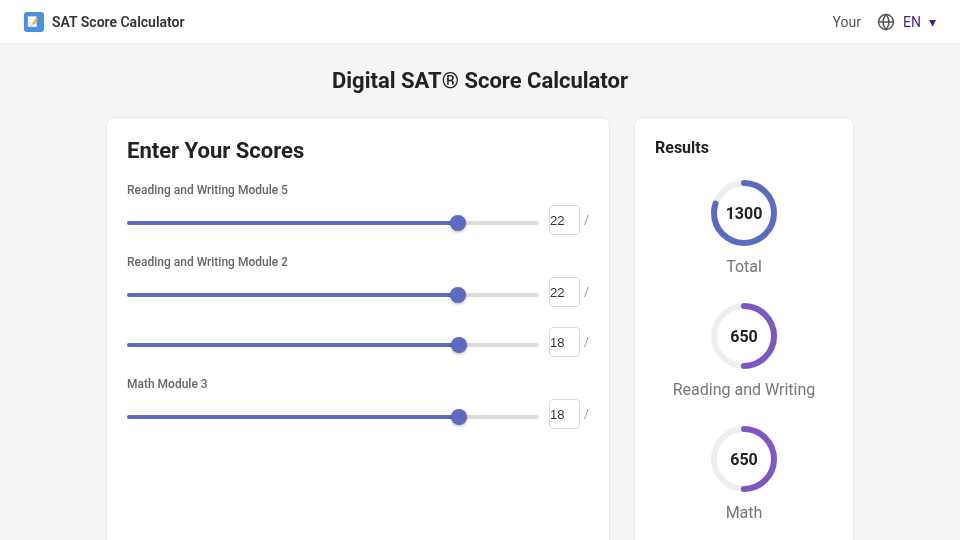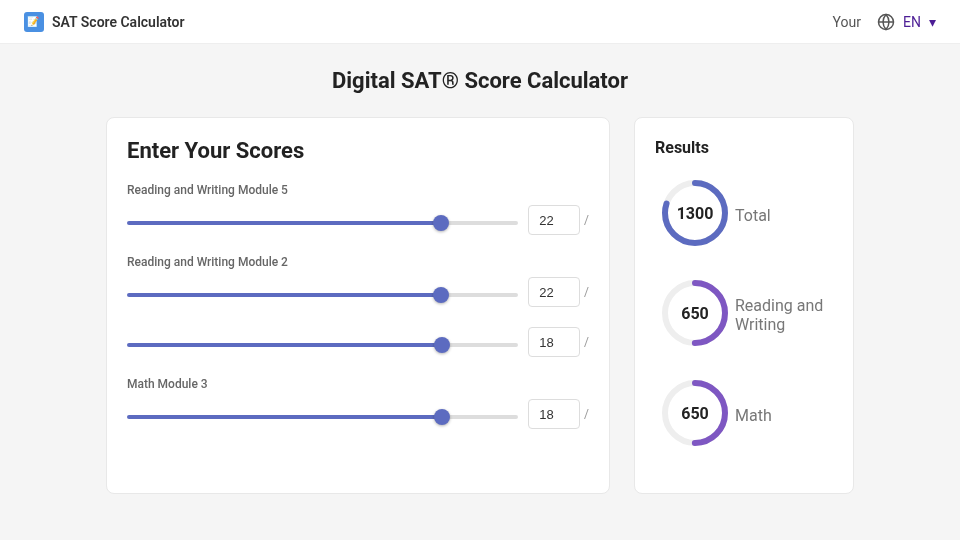--- a/index.html
+++ b/index.html
@@ -135,21 +135,21 @@
       background: #5c6bc0;
       cursor: pointer;
       box-shadow: 0 1px 3px rgba(0,0,0,0.3);
     }
     .score-input-group {
       display: flex;
       align-items: center;
       gap: 4px;
     }
     .score-input {
-      width: 52px;
+      width: 31px;
       height: 30px;
       border: 1px solid #ddd;
       border-radius: 4px;
       text-align: center;
       font-size: 13px;
       color: #333;
     }
     .max-label {
       color: #999;
       font-size: 12px;
@@ -165,21 +165,21 @@
     .results-title {
       font-size: 16px;
       font-weight: 700;
       color: #222;
       margin-bottom: 16px;
     }
 
     
     .gauge-item {
       display: flex;
-      flex-direction: row;
+      flex-direction: column;
       align-items: center;
       margin-bottom: 20px;
     }
     .gauge-wrapper {
       position: relative;
       width: 80px;
       height: 80px;
     }
     .gauge-svg {
       width: 80px;

